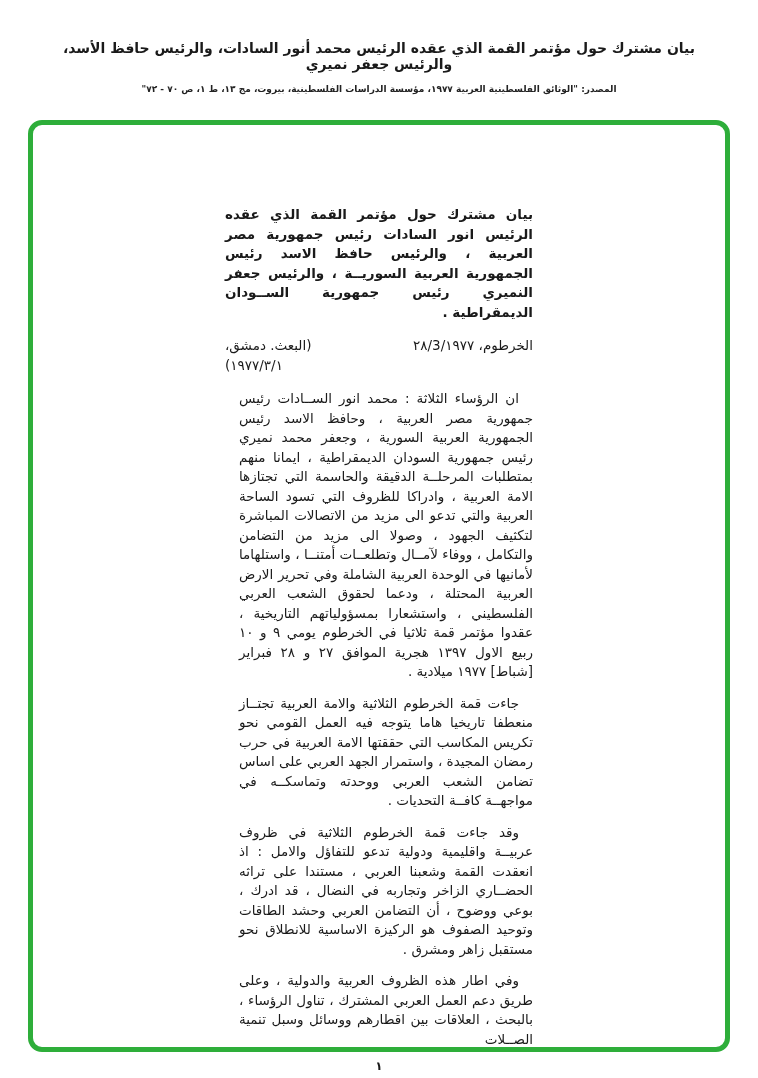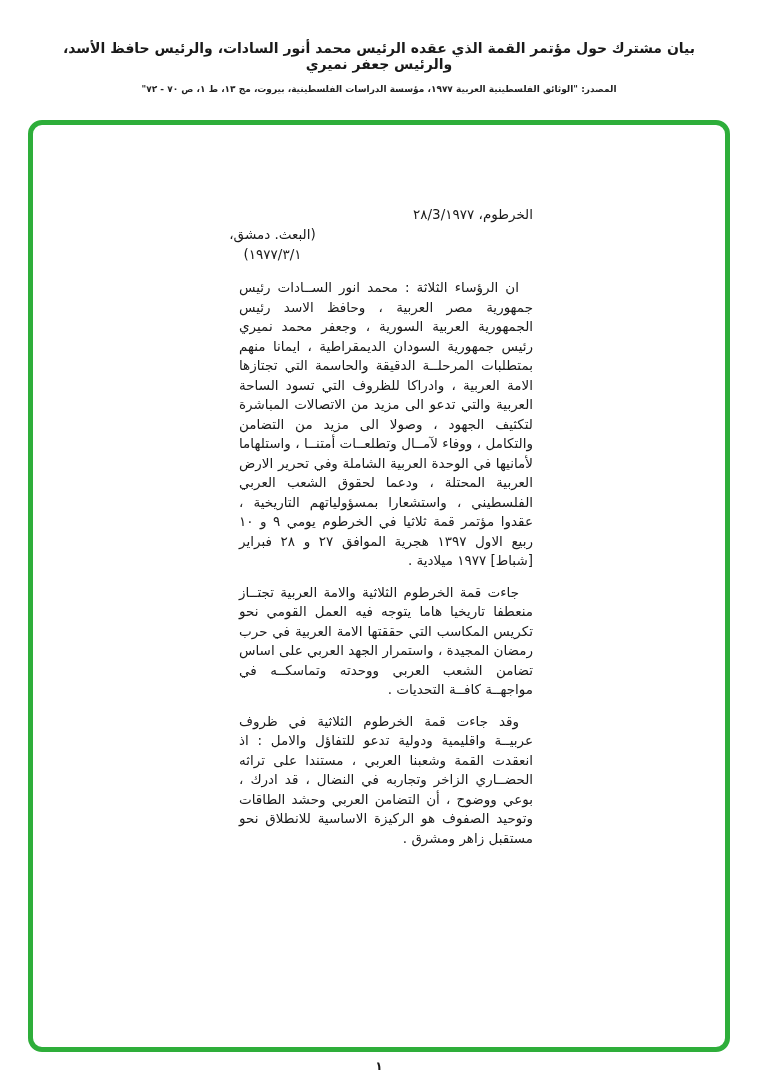--- a/index.html
+++ b/index.html
@@ -61,22 +61,21 @@
     display: flex;
     justify-content: space-between;
     align-items: flex-start;
     margin: 0 0 14px 0;
   }
   .dateline-right {
     white-space: nowrap;
   }
   .dateline-left {
     max-width: 95px;
-    text-align: center;
-    margin-top: 20px;
+    text-align: left;
   }
   .doc-para {
     margin: 0 0 12px 14px;
     text-indent: 14px;
   }
   .page-number {
     direction: rtl;
     text-align: center;
     font-size: 12px;
     font-weight: bold;
@@ -88,30 +87,32 @@
 
 <div class="sheet">
 
   <div class="header-title">بيان مشترك حول مؤتمر القمة الذي عقده الرئيس محمد أنور السادات، والرئيس حافظ الأسد، والرئيس جعفر نميري</div>
 
   <div class="source-line">المصدر:  "الوثائق الفلسطينية العربية ١٩٧٧، مؤسسة الدراسات الفلسطينية، بيروت، مج ١٣، ط ١، ص ٧٠ - ٧٢"</div>
 
   <div class="green-frame">
     <div class="doc-body">
 
+      <p class="doc-title">بيان مشترك حول مؤتمر القمة الذي عقده الرئيس انور السادات رئيس جمهورية مصر العربية ، والرئيس حافظ الاسد رئيس الجمهورية العربية السوريــة ، والرئيس جعفر النميري رئيس جمهورية الســودان الديمقراطية .</p>
 
       <div class="dateline">
         <span class="dateline-right">الخرطوم، ٢٨/3/١٩٧٧</span>
         <span class="dateline-left">(البعث. دمشق، ١٩٧٧/٣/١)</span>
       </div>
 
       <div>
           <p class="doc-para">ان الرؤساء الثلاثة : محمد انور الســادات رئيس جمهورية مصر العربية ، وحافظ الاسد رئيس الجمهورية العربية السورية ، وجعفر محمد نميري رئيس جمهورية السودان الديمقراطية ، ايمانا منهم بمتطلبات المرحلــة الدقيقة والحاسمة التي تجتازها الامة العربية ، وادراكا للظروف التي تسود الساحة العربية والتي تدعو الى مزيد من الاتصالات المباشرة لتكثيف الجهود ، وصولا الى مزيد من التضامن والتكامل ، ووفاء لآمــال وتطلعــات أمتنــا ، واستلهاما لأمانيها في الوحدة العربية الشاملة وفي تحرير الارض العربية المحتلة ، ودعما لحقوق الشعب العربي الفلسطيني ، واستشعارا بمسؤولياتهم التاريخية ، عقدوا مؤتمر قمة ثلاثيا في الخرطوم يومي ٩ و ١٠ ربيع الاول ١٣٩٧ هجرية الموافق ٢٧ و ٢٨ فبراير [شباط] ١٩٧٧ ميلادية .</p>
           <p class="doc-para">جاءت قمة الخرطوم الثلاثية والامة العربية تجتــاز منعطفا تاريخيا هاما يتوجه فيه العمل القومي نحو تكريس المكاسب التي حققتها الامة العربية في حرب رمضان المجيدة ، واستمرار الجهد العربي على اساس تضامن الشعب العربي ووحدته وتماسكــه في مواجهــة كافــة التحديات .</p>
           <p class="doc-para">وقد جاءت قمة الخرطوم الثلاثية في ظروف عربيــة واقليمية ودولية تدعو للتفاؤل والامل : اذ انعقدت القمة وشعبنا العربي ، مستندا على تراثه الحضــاري الزاخر وتجاربه في النضال ، قد ادرك ، بوعي ووضوح ، أن التضامن العربي وحشد الطاقات وتوحيد الصفوف هو الركيزة الاساسية للانطلاق نحو مستقبل زاهر ومشرق .</p>
+          <p class="doc-para">وفي اطار هذه الظروف العربية والدولية ، وعلى طريق دعم العمل العربي المشترك ، تناول الرؤساء ، بالبحث ، العلاقات بين اقطارهم ووسائل وسبل تنمية الصــلات</p>
         </div>
 
     </div>
   </div>
 
   <div class="page-number">١</div>
 
 </div>
 
 </body></html>

